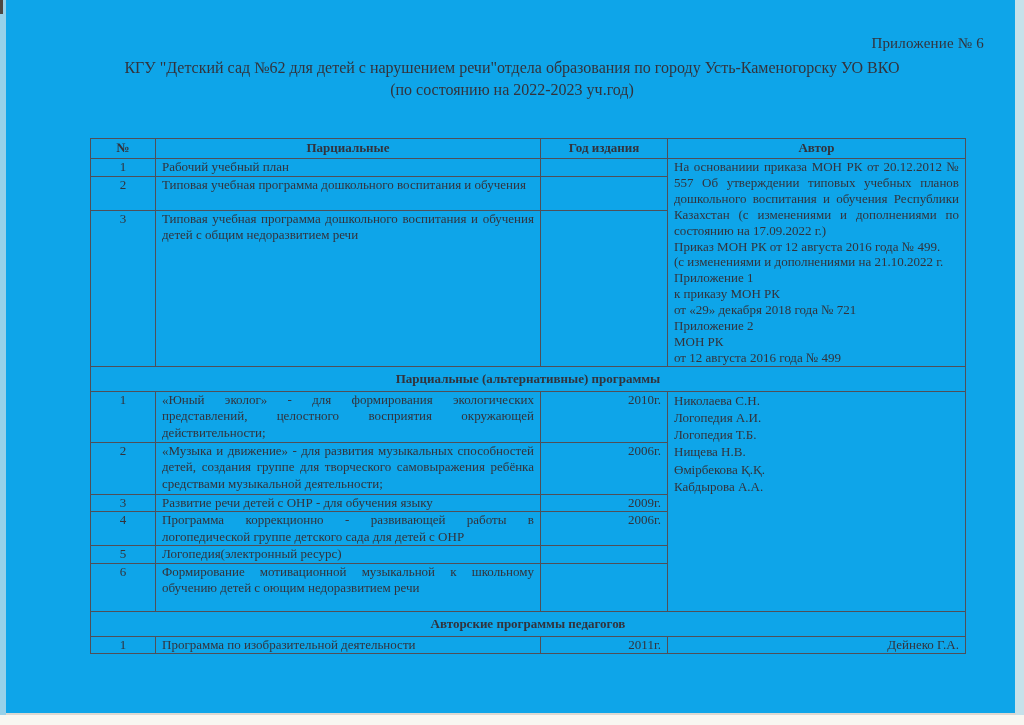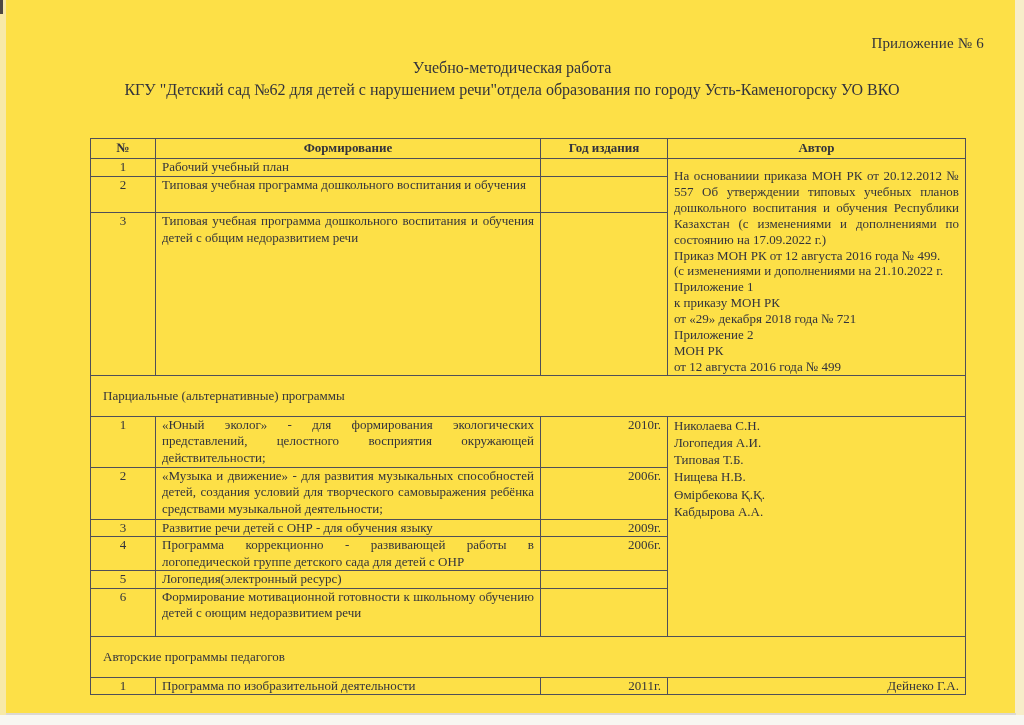--- a/index.html
+++ b/index.html
@@ -1,18 +1,18 @@
 <!DOCTYPE html>
 <html><head>
 <meta charset="utf-8">
 <style>
   html,body { margin:0; padding:0; background:#d9d9d9; }
   .page {
     position:relative; width:1024px; height:725px;
-    background:#fde047; overflow:hidden;
+    background:#0ea5e9; overflow:hidden;
     font-family:"Liberation Serif","DejaVu Serif",serif;
     color:#33333c;
   }
   
   .edge-topleft { position:absolute; left:0; top:0; width:3px; height:14px; background:#4d4742; }
   .edge-left    { position:absolute; left:0; top:0; width:6px; height:725px; background:#f3efe9; opacity:.6; }
   .edge-right   { position:absolute; right:0; top:0; width:9px; height:725px; background:#f5f0ea; opacity:.8; }
   .edge-bottomline { position:absolute; left:6px; top:713px; width:1010px; height:2px; background:#dcd8d1; }
   .edge-bottom  { position:absolute; left:0; top:715px; width:1024px; height:10px; background:#f8f6f1; }
 
@@ -31,58 +31,58 @@
   }
   table.doc td, table.doc th {
     border:1px solid #4f4f58; vertical-align:top;
     padding:0 6px;
   }
   table.doc th { font-weight:bold; text-align:center; padding:1px 4px 2px; font-size:13px; }
   td.num  { text-align:center; }
   td.name { text-align:justify; line-height:16.5px; padding:0 9px 1px; }
   td.year { text-align:right; }
   td.author-block { padding:1px 8px 2px 9px; line-height:15.9px; }
-  td.author-block .jpara { text-align:justify;margin-top:9px; }
+  td.author-block .jpara { text-align:justify; }
   td.author-names { padding:2px 8px; line-height:17.2px; }
-  tr.section-row td { font-weight:normal; text-align:left; padding:12px; line-height:16px; }
+  tr.section-row td { font-weight:bold; text-align:center; padding:4px; line-height:16px; }
   td.author-simple { padding:0 8px;text-align:right; }
 
   tr.h18 { height:18px; } tr.h17 { height:17px; } tr.h16 { height:16px; }
   tr.h34 { height:34px; } tr.h155{ height:155px; } tr.h51 { height:51px; }
   tr.h52 { height:52px; } tr.h33 { height:33px; } tr.h48 { height:48px; }
 </style>
 </head>
 <body>
 
 <div class="page">
   <div class="edge-left"></div>
   <div class="edge-right"></div>
   <div class="edge-topleft"></div>
   <div class="edge-bottomline"></div>
   <div class="edge-bottom"></div>
 
   <div class="annotation">Приложение № 6</div>
 
   <div class="titles">
-    <div>Учебно-методическая работа</div>
     <div>КГУ "Детский сад №62 для детей с нарушением речи"отдела образования по городу Усть-Каменогорску УО ВКО</div>
+    <div>(по состоянию на  2022-2023 уч.год)</div>
   </div>
 
   <table class="doc">
     <colgroup>
         <col style="width:65px">
         <col style="width:385px">
         <col style="width:127px">
         <col style="width:298px">
       </colgroup>
 
     <tbody>
         <tr class="h18">
       <th>№</th>
-      <th>Формирование</th>
+      <th>Парциальные</th>
       <th>Год издания</th>
       <th>Автор</th>
     </tr>
 
     <tr class="h17">
       <td class="num">1</td>
       <td class="name">Рабочий учебный план</td>
       <td class="year"></td>
       <td class="author-block" rowspan="3">
         <div class="jpara">На основаниии приказа МОН РК от 20.12.2012 № 557 Об утверждении типовых учебных планов дошкольного воспитания и обучения Республики Казахстан (с изменениями и дополнениями по состоянию на 17.09.2022 г.)</div>
@@ -111,49 +111,49 @@
       <td colspan="4">Парциальные (альтернативные) программы</td>
     </tr>
 
     <tr class="h51">
       <td class="num">1</td>
       <td class="name">«Юный эколог» - для формирования экологических представлений, целостного восприятия окружающей действительности;</td>
       <td class="year">2010г.</td>
       <td class="author-names" rowspan="6">
         <div>Николаева С.Н.</div>
         <div>Логопедия А.И.</div>
-        <div>Типовая  Т.Б.</div>
+        <div>Логопедия  Т.Б.</div>
         <div>Нищева Н.В.</div>
         <div>Өмірбекова Қ.Қ.</div>
         <div>Кабдырова А.А.</div>
       </td>
     </tr>
     <tr class="h52">
       <td class="num">2</td>
-      <td class="name">«Музыка и движение» - для развития музыкальных способностей детей, создания условий для творческого самовыражения ребёнка средствами музыкальной  деятельности;</td>
+      <td class="name">«Музыка и движение» - для развития музыкальных способностей детей, создания группе для творческого самовыражения ребёнка средствами музыкальной  деятельности;</td>
       <td class="year">2006г.</td>
     </tr>
     <tr class="h16">
       <td class="num">3</td>
       <td class="name">Развитие речи детей с ОНР - для обучения языку</td>
       <td class="year">2009г.</td>
     </tr>
     <tr class="h33">
       <td class="num">4</td>
       <td class="name">Программа коррекционно - развивающей работы в логопедической группе детского сада для детей с ОНР</td>
       <td class="year">2006г.</td>
     </tr>
     <tr class="h16">
       <td class="num">5</td>
       <td class="name">Логопедия(электронный ресурс)</td>
       <td class="year"></td>
     </tr>
     <tr class="h48">
       <td class="num">6</td>
-      <td class="name">Формирование мотивационной готовности к школьному обучению детей с оющим недоразвитием речи</td>
+      <td class="name">Формирование мотивационной музыкальной к школьному обучению детей с оющим недоразвитием речи</td>
       <td class="year"></td>
     </tr>
 
     <tr class="section-row h17">
       <td colspan="4">Авторские программы педагогов</td>
     </tr>
 
     <tr class="h17">
       <td class="num">1</td>
       <td class="name">Программа  по изобразительной деятельности</td>

